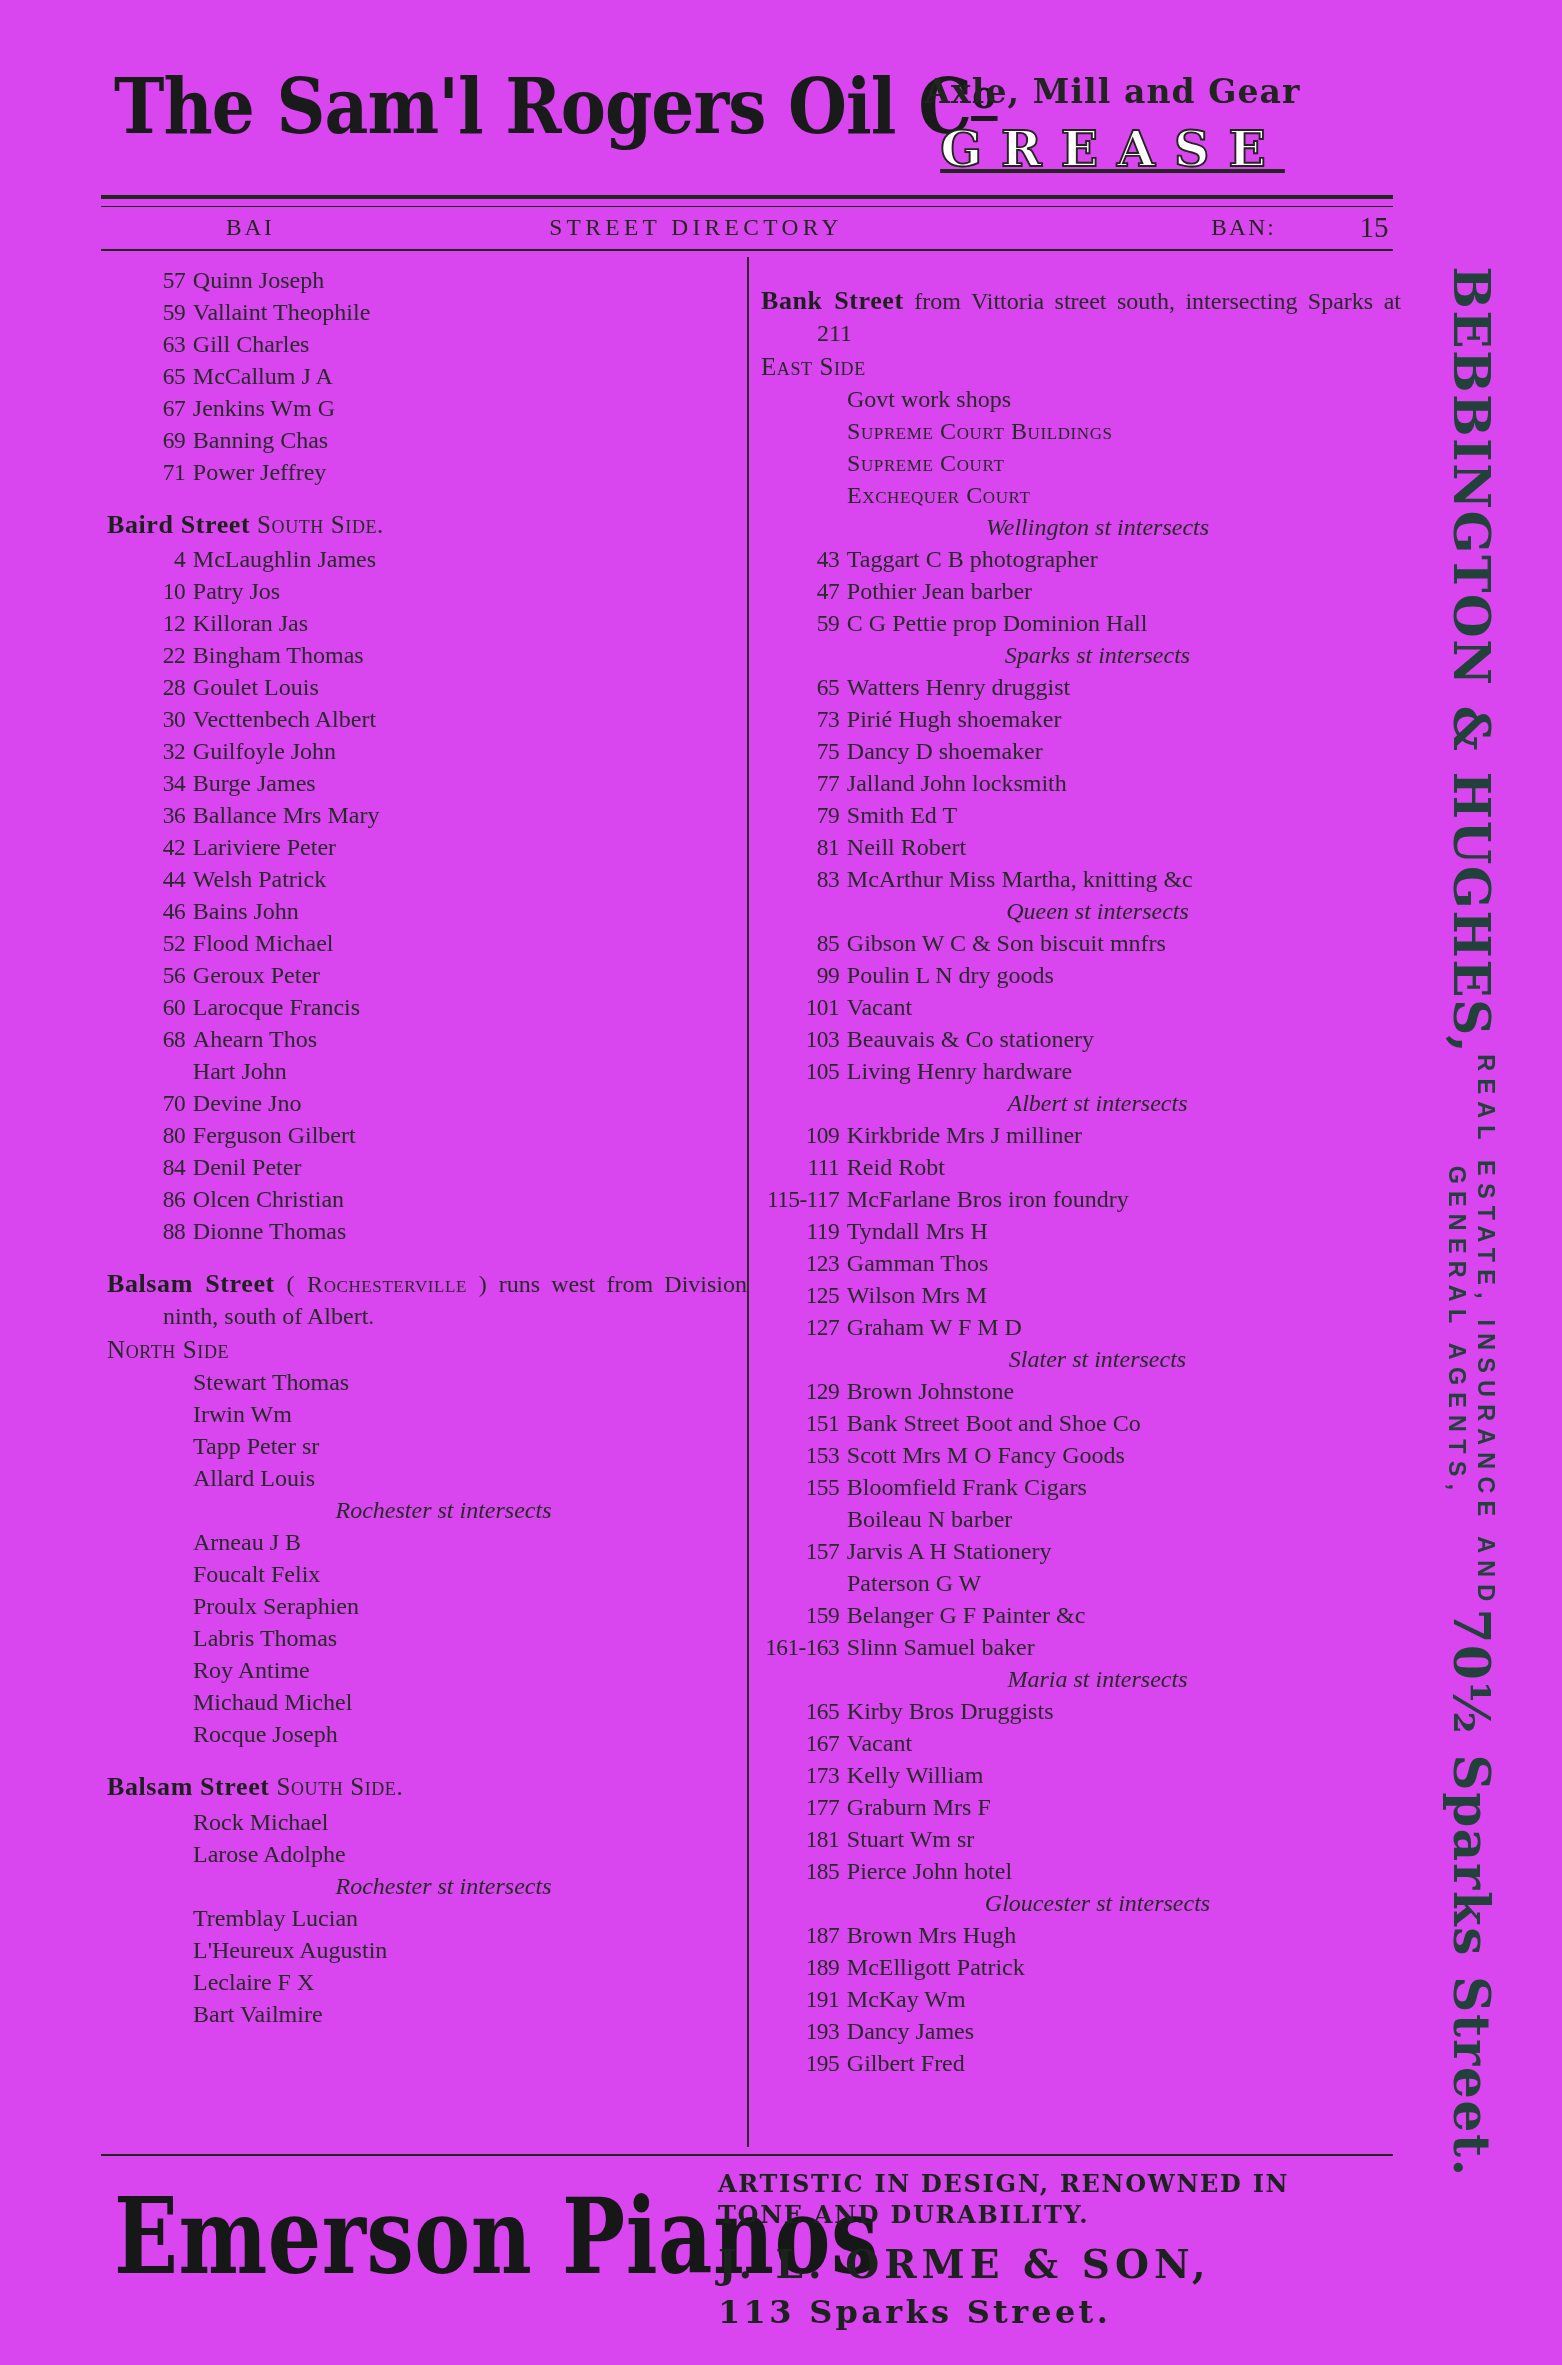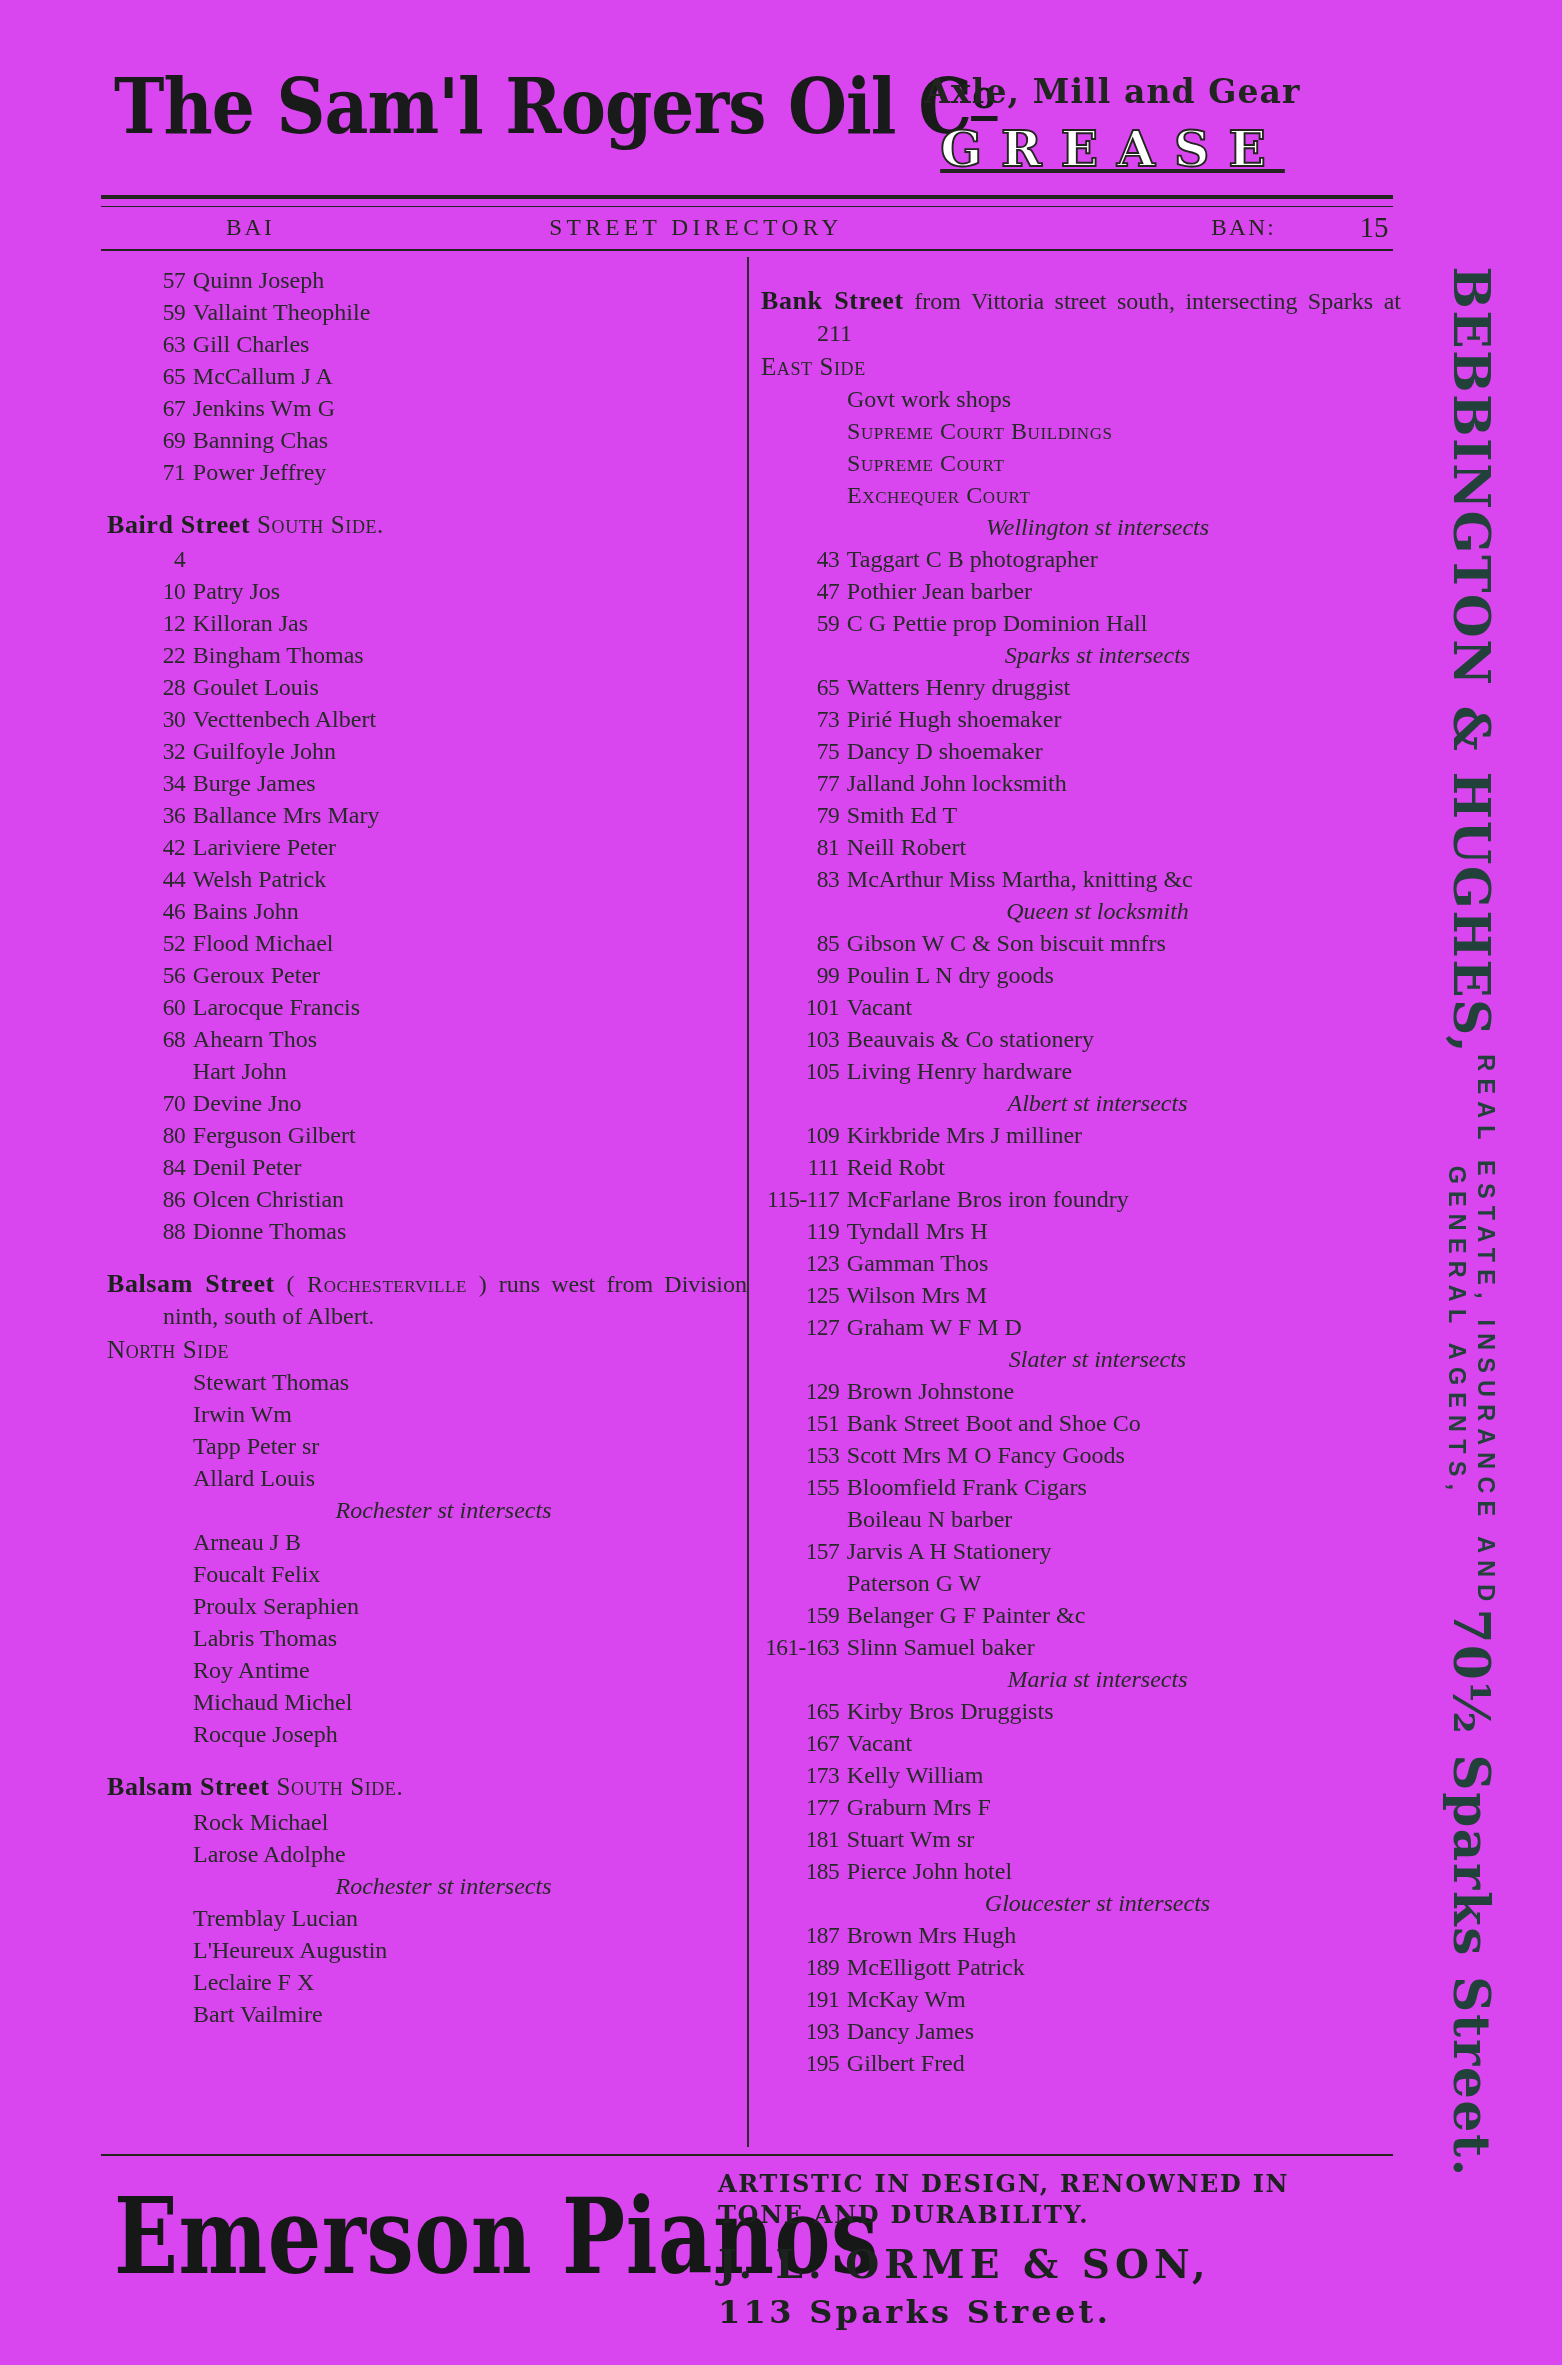--- a/index.html
+++ b/index.html
@@ -162,20 +162,21 @@
         <span class="num">69</span>
         <span class="nm">Banning Chas</span>
       </div>
       <div class="row entryrow">
         <span class="num">71</span>
         <span class="nm">Power Jeffrey</span>
       </div>
       <div class="row head"><span class="street">Baird Street</span><span class="side-sc"> South Side.</span></div>
       <div class="row entryrow">
         <span class="num">4</span>
+        <span class="nm">McLaughlin James</span>
       </div>
       <div class="row entryrow">
         <span class="num">10</span>
         <span class="nm">Patry Jos</span>
       </div>
       <div class="row entryrow">
         <span class="num">12</span>
         <span class="nm">Killoran Jas</span>
       </div>
       <div class="row entryrow">
@@ -320,21 +321,21 @@
         <span class="nm">Smith Ed T</span>
       </div>
       <div class="row entryrow">
         <span class="num">81</span>
         <span class="nm">Neill Robert</span>
       </div>
       <div class="row entryrow">
         <span class="num">83</span>
         <span class="nm">McArthur Miss Martha, knitting &amp;c</span>
       </div>
-      <div class="row intersect">Queen st locksmith</div>
+      <div class="row intersect">Queen st intersects</div>
       <div class="row entryrow">
         <span class="num">85</span>
         <span class="nm">Gibson W C &amp; Son biscuit mnfrs</span>
       </div>
       <div class="row entryrow">
         <span class="num">99</span>
         <span class="nm">Poulin L N dry goods</span>
       </div>
       <div class="row entryrow">
         <span class="num">101</span>

